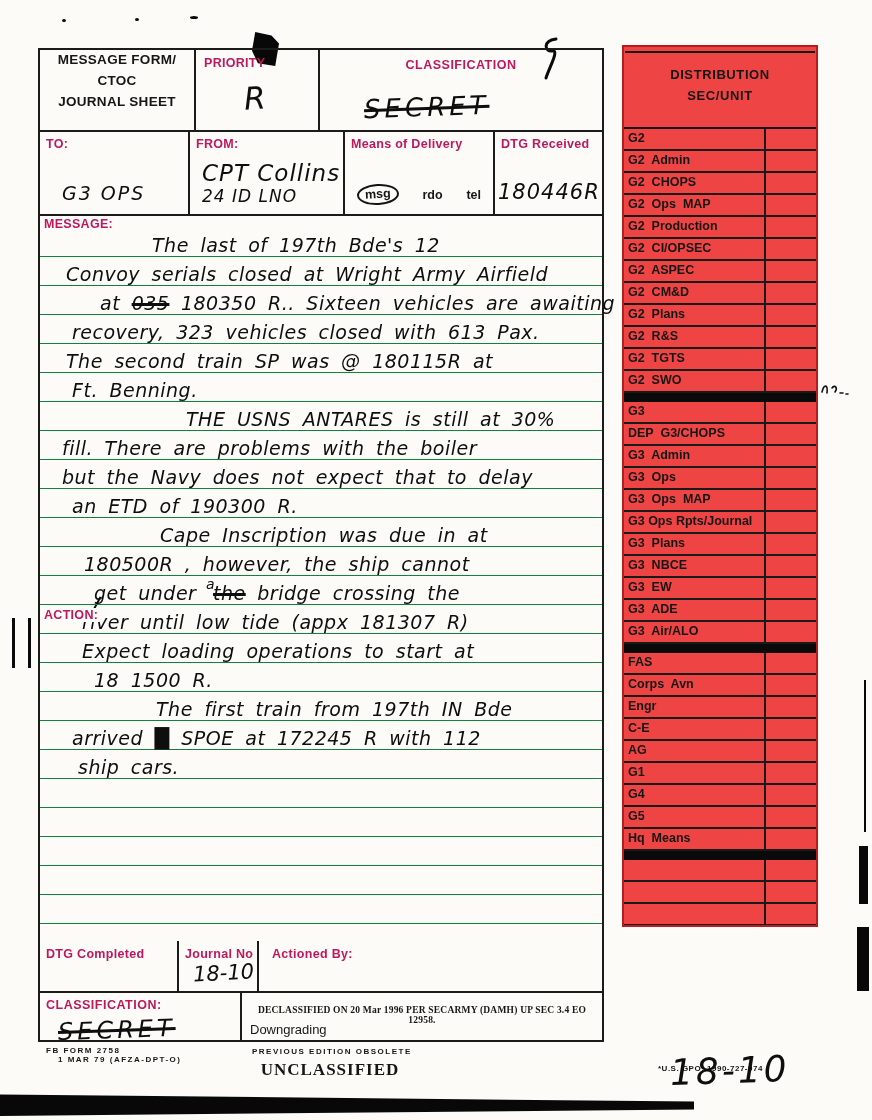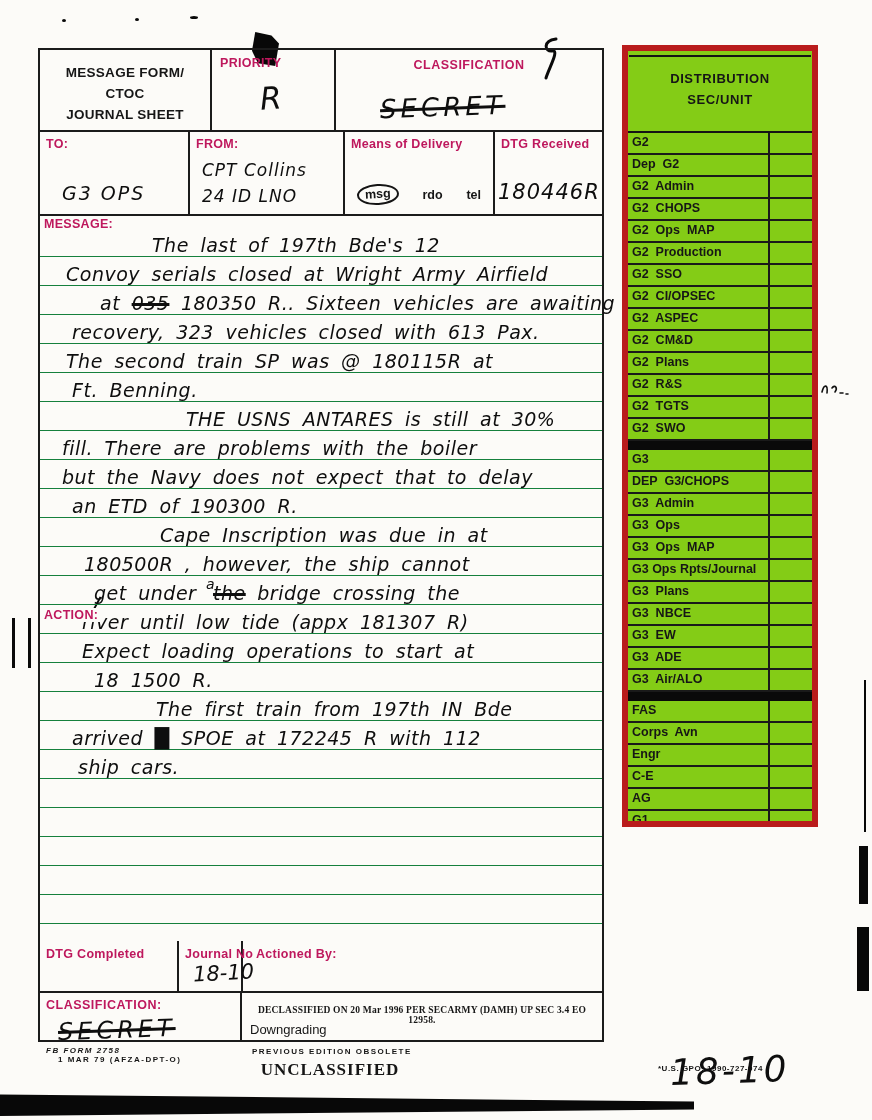--- a/index.html
+++ b/index.html
@@ -8,78 +8,78 @@
   
   .lbl{font:600 12.5px "Liberation Sans", sans-serif;letter-spacing:.3px;color:#be185d;}
   .hand{font-family:"DejaVu Sans", sans-serif;font-style:italic;color:#0e0e0e;}
   .abs{position:absolute;}
   
   .form-box{position:absolute;left:38px;top:48px;width:566px;height:994px;
             border:2px solid #1b1b1b;box-sizing:border-box;display:flex;flex-direction:column;}
   .hdr-row{display:flex;height:80px;border-bottom:2px solid #1b1b1b;flex:none;}
   .cell{position:relative;box-sizing:border-box;border-right:2px solid #1b1b1b;}
   .cell:last-child{border-right:none;}
-  .title-cell{width:172px;font:700 13.5px "Liberation Sans", sans-serif;text-align:center;
-              white-space:pre-line;line-height:1.55;padding-top:13px;letter-spacing:.3px;}
+  .title-cell{width:156px;font:700 13.5px "Liberation Sans", sans-serif;text-align:center;
+              white-space:pre-line;line-height:1.55;padding-top:0;letter-spacing:.3px;}
   .pri-cell{width:124px;}
   .pri-cell .lbl{position:absolute;left:8px;top:6px;}
   .pri-val{position:absolute;left:48px;top:30px;font-size:31px;transform:rotate(-4deg);}
   .cls-cell{flex:1;}
   .cls-cell .lbl{display:block;text-align:center;padding-top:8px;letter-spacing:.5px;}
   .secret{font-size:26px;letter-spacing:4px;transform:rotate(-2deg);
           text-decoration:line-through;text-decoration-thickness:3px;}
   .cls-val{position:absolute;left:44px;top:42px;}
   .row2{display:flex;height:82px;border-bottom:2px solid #1b1b1b;flex:none;}
   .to-cell{width:150px;} .from-cell{width:155px;} .mod-cell{width:150px;} .dtg-cell{flex:1;}
   .row2 .lbl{position:absolute;left:6px;top:5px;}
   .to-val{position:absolute;left:22px;bottom:10px;font-size:19px;letter-spacing:2px;}
-  .from-l1{position:absolute;left:12px;top:28px;font-size:17px;letter-spacing:1px;white-space:nowrap;}
+  .from-l1{position:absolute;left:12px;top:28px;font-size:23px;letter-spacing:1px;white-space:nowrap;}
   .from-l2{position:absolute;left:12px;top:54px;font-size:17px;letter-spacing:1px;white-space:nowrap;}
   .mod-opts{position:absolute;left:0;right:0;bottom:9px;display:flex;justify-content:space-between;
             padding:0 12px;font:600 12.5px "Liberation Sans", sans-serif;align-items:center;}
   .circled{border:2px solid #141414;border-radius:50%;padding:1px 6px 2px;transform:rotate(-3deg);}
   .dtg-val{position:absolute;left:3px;bottom:10px;font-size:21px;letter-spacing:1px;white-space:nowrap;}
   
   .msg-region{position:relative;flex:none;height:725px;}
   .msg-label{position:absolute;left:4px;top:1px;}
   .action-label{position:absolute;left:4px;top:392px;background:#fcfbf8;padding-right:3px;z-index:2;}
   .msg-rows{margin-top:12px;}
   .msg-row{position:relative;height:29px;border-bottom:1px solid #15803d;box-sizing:border-box;}
   .msg-text{position:absolute;bottom:1px;white-space:nowrap;font-size:19px;
             letter-spacing:.5px;word-spacing:5px;line-height:1;}
   .msg-text s{text-decoration-thickness:2.5px;}
   .above-ins{position:relative;top:-11px;font-size:14px;margin:0 -2px;}
   
   .dtg-row{display:flex;height:50px;border-bottom:2px solid #1b1b1b;flex:none;}
-  .dtgc-cell{width:139px;} .jrn-cell{width:64px;} .act-cell{flex:1;margin-left:7px;}
+  .dtgc-cell{width:139px;} .jrn-cell{width:80px;} .act-cell{flex:1;margin-left:7px;}
   .dtg-row .lbl{position:absolute;left:6px;top:6px;white-space:nowrap;}
   .jrn-val{position:absolute;left:14px;top:20px;font-size:21px;white-space:nowrap;transform:rotate(-3deg);}
   .cls-row{display:flex;flex:1;}
   .clsb-cell{width:202px;}
   .clsb-cell .lbl{position:absolute;left:6px;top:5px;letter-spacing:.5px;}
   .clsb-val{position:absolute;left:18px;top:23px;font-size:24px;}
   .decl-cell{flex:1;}
   .decl-text{font:700 9.5px "Liberation Serif", serif;text-align:center;padding:12px 4px 0;letter-spacing:.2px;}
   .downgrading{position:absolute;left:8px;bottom:3px;font:400 13px "Liberation Sans", sans-serif;}
   
-  .dist-box{position:absolute;left:622px;top:45px;width:196px;height:782px;
-            border:6px solid #b91c1c;box-sizing:border-box;overflow:hidden;background:#84cc16;}
+  .dist-box{position:absolute;left:622px;top:45px;width:196px;height:882px;
+            border:2px solid #b91c1c;box-sizing:border-box;overflow:hidden;background:#ef4444;}
   .dist-topline{height:0;border-top:2px solid #141414;margin:4px 1px 0;}
   .dist-header{height:76px;border-bottom:2px solid #141414;box-sizing:border-box;
                font:700 13px "Liberation Sans", sans-serif;text-align:center;
                white-space:pre-line;line-height:1.6;padding-top:12px;letter-spacing:.6px;}
   .dist-row{display:flex;height:22px;border-bottom:2px solid #1a1a1a;box-sizing:border-box;}
   .dist-label{width:142px;border-right:2px solid #1a1a1a;box-sizing:border-box;
               font:600 12.5px "Liberation Sans", sans-serif;padding-left:4px;line-height:19px;
               white-space:pre;overflow:hidden;}
   .dist-check{flex:1;}
   .dist-bar{height:9px;background:#0a0a0a;}
   
   .tiny{font:700 8px "Liberation Sans", sans-serif;letter-spacing:1.5px;white-space:nowrap;}
-  .fb-num{left:46px;top:1046px;font-style:italic;}
+  .fb-num{left:46px;top:1046px;}
   .fb-date{left:58px;top:1055px;}
   .prev-ed{left:252px;top:1047px;}
   .gpo{left:658px;top:1044px;letter-spacing:.5px;margin-top:20px;}
   .unclassified{left:235px;top:1060px;width:190px;text-align:center;
                 font:700 17px "Liberation Serif", serif;letter-spacing:1px;}
   .page-num{left:670px;top:1050px;font-size:36px;letter-spacing:3px;transform:rotate(-2deg);}
   
   .art{position:absolute;background:#080808;}
   .flag{left:252px;top:32px;width:27px;height:34px;
         clip-path:polygon(12% 0,72% 10%,100% 34%,86% 100%,22% 92%,0 55%);}
@@ -263,41 +263,33 @@
   <div class="dist-box">
     <div class="dist-topline"></div>
     <div class="dist-header">DISTRIBUTION
 SEC/UNIT</div>
     <div>
         <div class="dist-row">
           <span class="dist-label">G2</span>
           <span class="dist-check"></span>
         </div>
         <div class="dist-row">
-          <span class="dist-label">Dep  G2</span>
-          <span class="dist-check"></span>
-        </div>
-        <div class="dist-row">
           <span class="dist-label">G2  Admin</span>
           <span class="dist-check"></span>
         </div>
         <div class="dist-row">
           <span class="dist-label">G2  CHOPS</span>
           <span class="dist-check"></span>
         </div>
         <div class="dist-row">
           <span class="dist-label">G2  Ops  MAP</span>
           <span class="dist-check"></span>
         </div>
         <div class="dist-row">
           <span class="dist-label">G2  Production</span>
-          <span class="dist-check"></span>
-        </div>
-        <div class="dist-row">
-          <span class="dist-label">G2  SSO</span>
           <span class="dist-check"></span>
         </div>
         <div class="dist-row">
           <span class="dist-label">G2  CI/OPSEC</span>
           <span class="dist-check"></span>
         </div>
         <div class="dist-row">
           <span class="dist-label">G2  ASPEC</span>
           <span class="dist-check"></span>
         </div>

